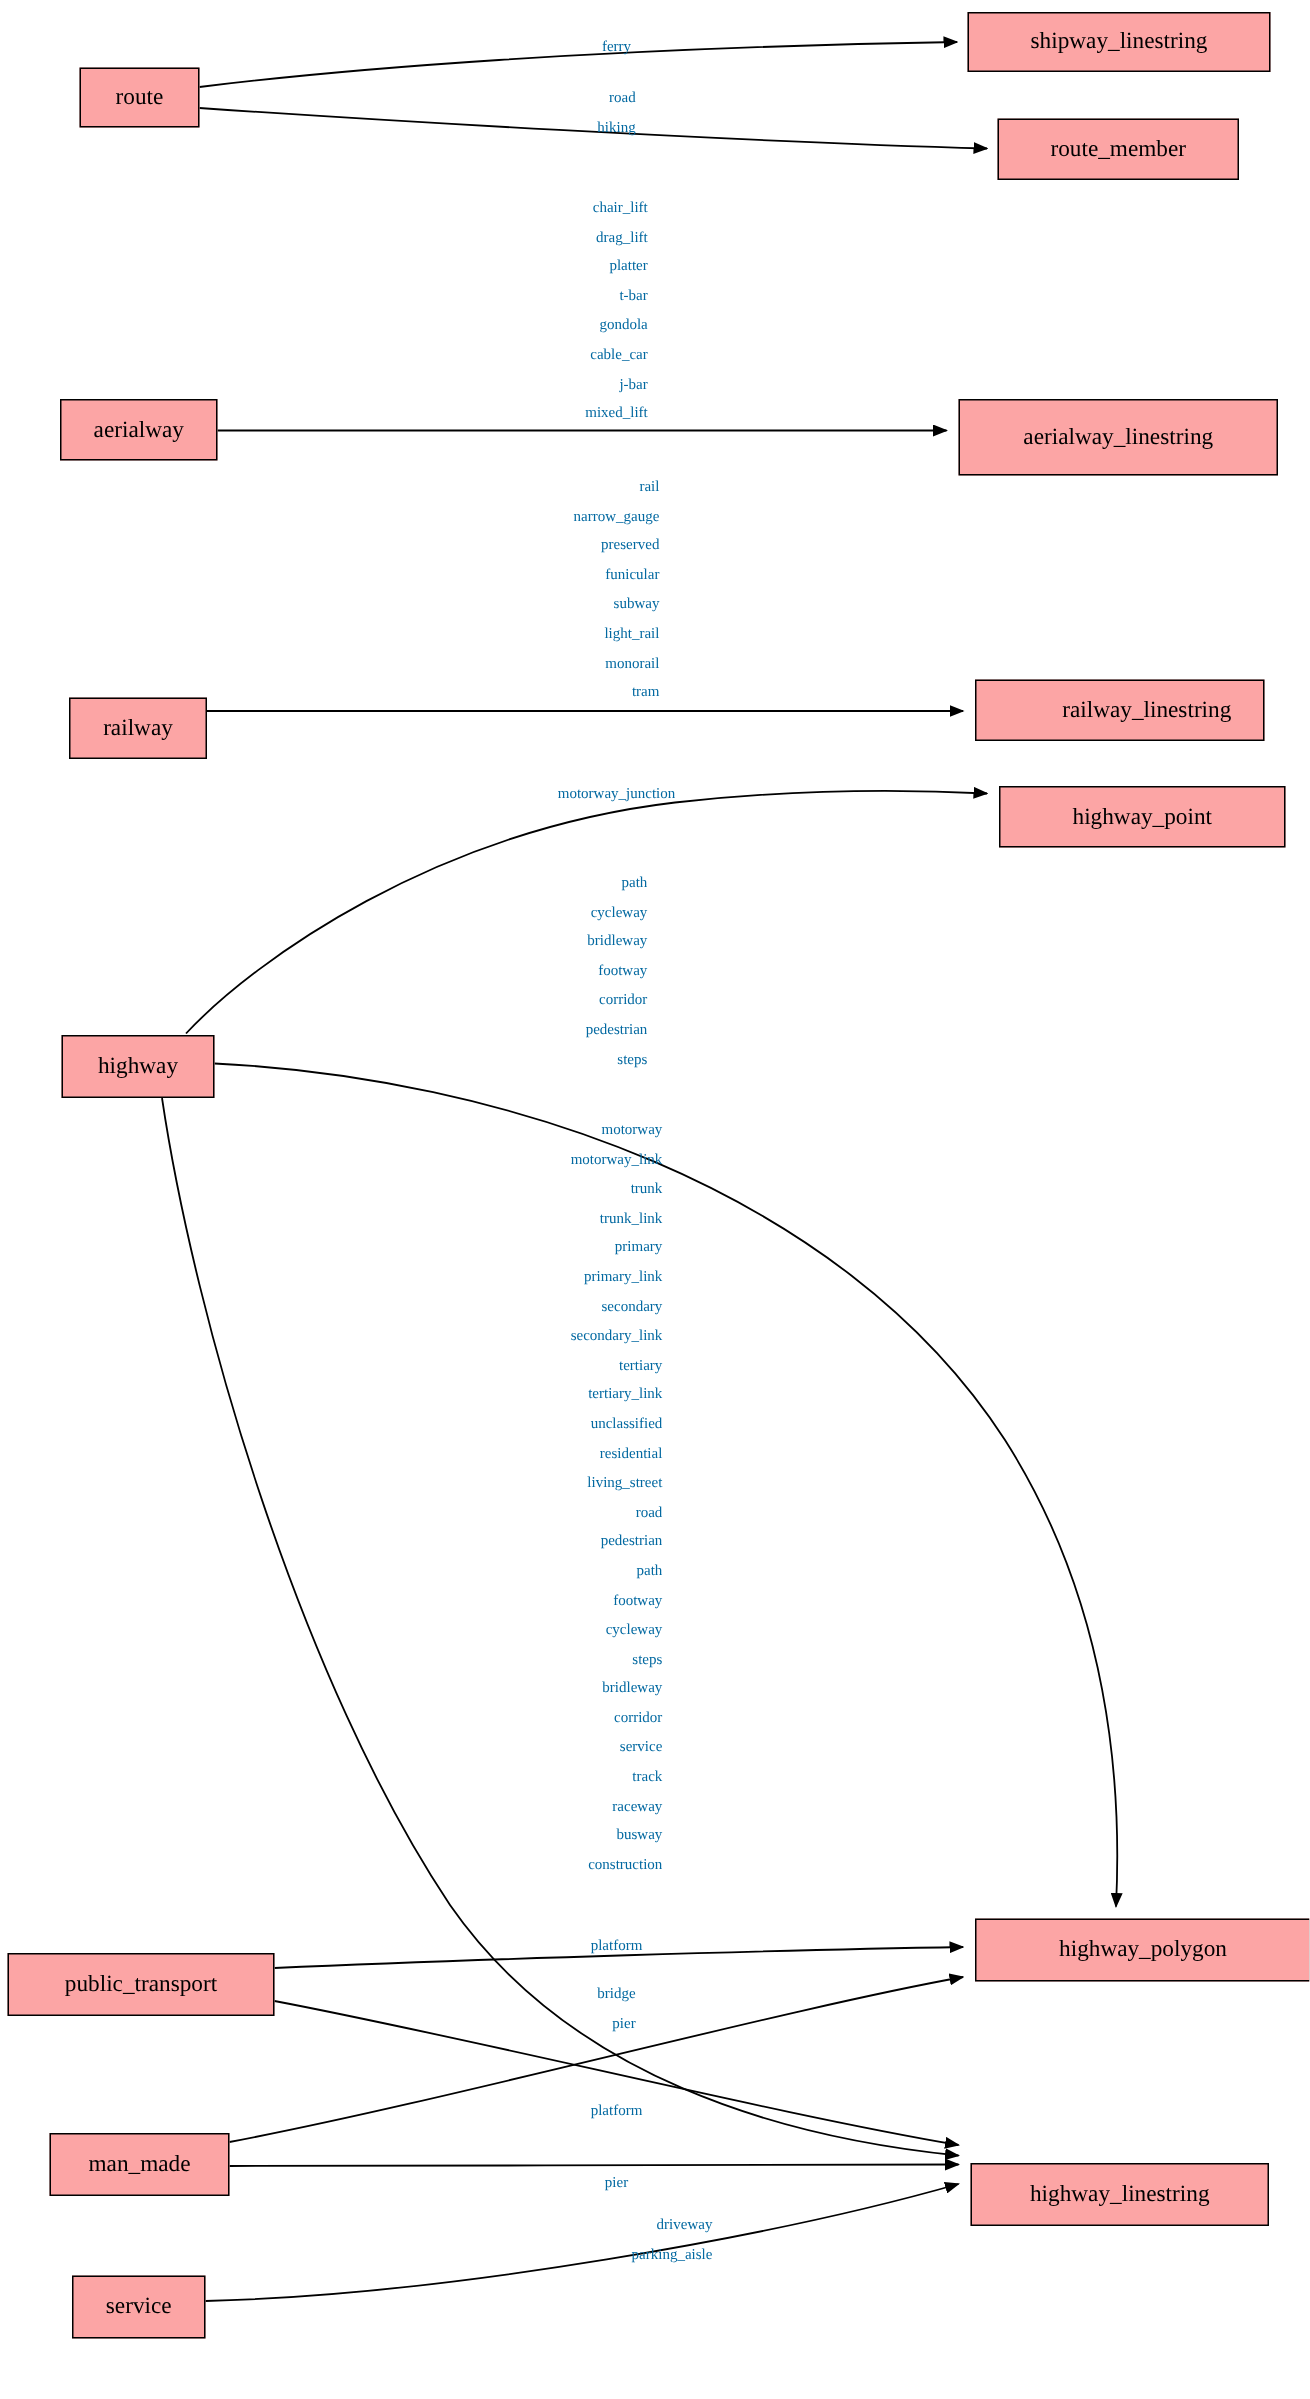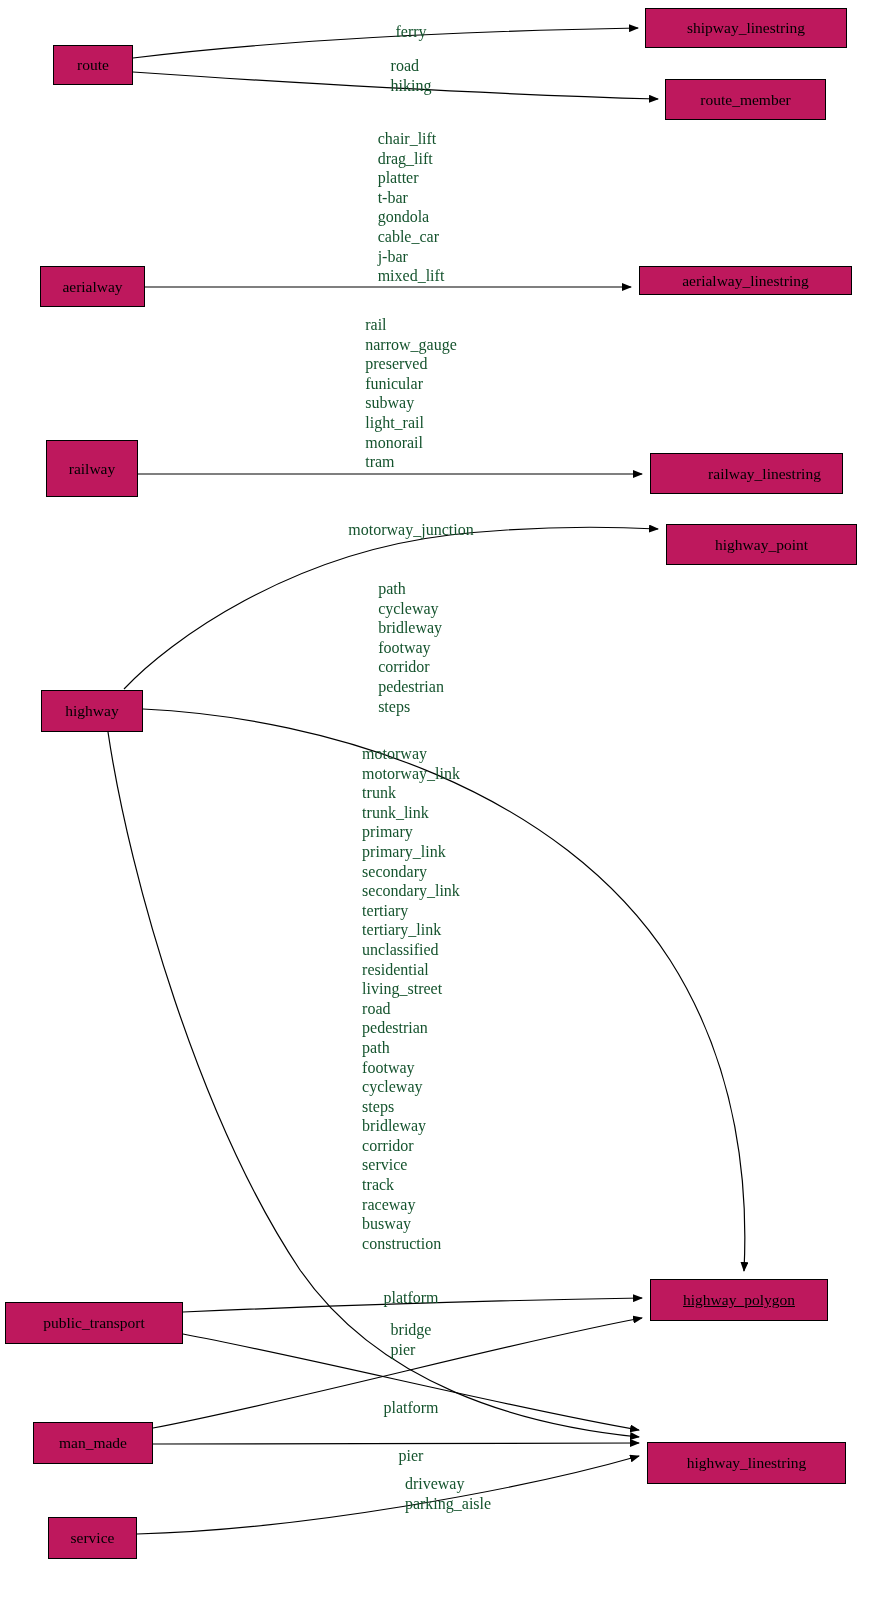--- a/index.html
+++ b/index.html
@@ -22,35 +22,35 @@
     left: 0;
     top: 0;
     width: 873px;
     height: 1599px;
     pointer-events: none;
   }
   .node {
     position: absolute;
     box-sizing: border-box;
     border: 1px solid #000000;
-    background: #be185d;
+    background: #fca5a5;
     color: #000000;
     font-size: 15.5px;
     line-height: 1;
     display: flex;
     align-items: center;
     justify-content: center;
     white-space: nowrap;
   }
   .edge-label {
     position: absolute;
-    color: #14532d;
-    font-size: 16px;
+    color: #0369a1;
+    font-size: 10px;
     line-height: 19.6px;
-    text-align: left;
+    text-align: right;
     white-space: pre;
     transform: translateX(-50%);
   }
 </style>
 </head>
 <body>
 
 <div id="stage">
   <svg id="edges" viewBox="0 0 873 1599" xmlns="http://www.w3.org/2000/svg">
     <defs>
@@ -79,36 +79,36 @@
       </div>
       <div class="node" style="left: 645px; top: 8px; width: 202px; height: 40px;">
         <span>shipway_linestring</span>
       </div>
       <div class="node" style="left: 665px; top: 79px; width: 161px; height: 41px;">
         <span>route_member</span>
       </div>
       <div class="node" style="left: 40px; top: 266px; width: 105px; height: 41px;">
         <span>aerialway</span>
       </div>
-      <div class="node" style="left: 639px; top: 266px; width: 213px; height: 29px;">
+      <div class="node" style="left: 639px; top: 266px; width: 213px; height: 51px;">
         <span>aerialway_linestring</span>
       </div>
-      <div class="node" style="left: 46px; top: 440px; width: 92px; height: 57px;">
+      <div class="node" style="left: 46px; top: 465px; width: 92px; height: 41px;">
         <span>railway</span>
       </div>
       <div class="node" style="left: 650px; top: 453px; width: 193px; height: 41px; padding-left: 36px;">
         <span>railway_linestring</span>
       </div>
       <div class="node" style="left: 666px; top: 524px; width: 191px; height: 41px;">
         <span>highway_point</span>
       </div>
       <div class="node" style="left: 41px; top: 690px; width: 102px; height: 42px;">
         <span>highway</span>
       </div>
-      <div class="node" style="left: 650px; top: 1279px; width: 178px; height: 42px; text-decoration: underline;">
+      <div class="node" style="left: 650px; top: 1279px; width: 224px; height: 42px;">
         <span>highway_polygon</span>
       </div>
       <div class="node" style="left: 5px; top: 1302px; width: 178px; height: 42px;">
         <span>public_transport</span>
       </div>
       <div class="node" style="left: 33px; top: 1422px; width: 120px; height: 42px;">
         <span>man_made</span>
       </div>
       <div class="node" style="left: 647px; top: 1422px; width: 199px; height: 42px; margin-top: 20px;">
         <span>highway_linestring</span>

